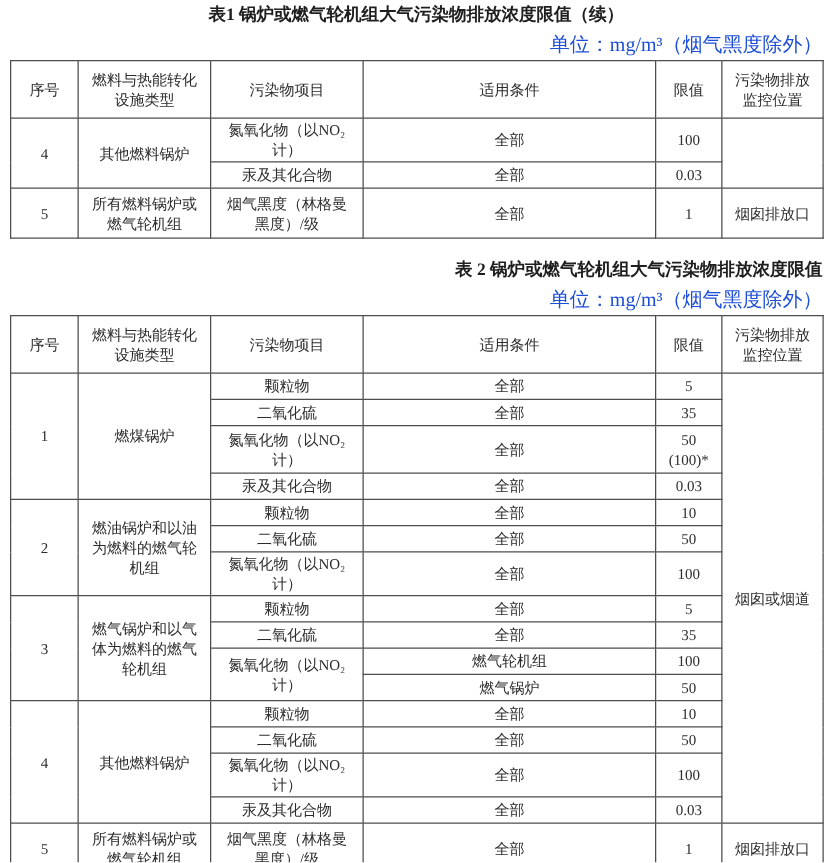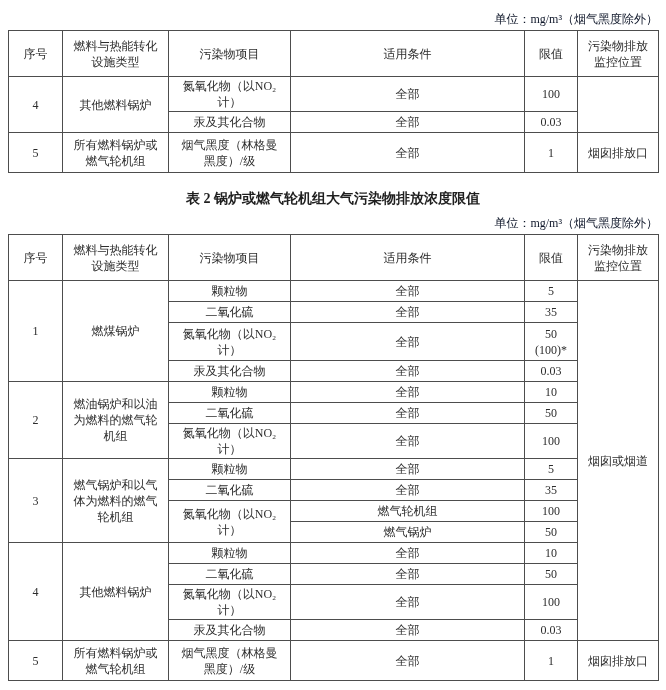--- a/index.html
+++ b/index.html
@@ -14,25 +14,25 @@
     overflow:hidden;
   }
   .tbl-title{
     text-align:center;
     font-size:14px;
     font-weight:bold;
     color:#1f1f1f;
     line-height:18px;
     margin:0;
   }
-  .tbl-title.second{margin-top:17px;}
+  .tbl-title.second{margin-top:17px;text-align:right;}
   .unit-line{
     text-align:right;
-    font-size:12px;
-    color:#0f172a;
+    font-size:16px;
+    color:#1d4ed8;
     line-height:14px;
     margin:8px 0 4px 0;
   }
   table{
     border-collapse:collapse;
     width:650px;
     table-layout:fixed;
     padding-left:44px;
   }
   td,th{
@@ -56,20 +56,21 @@
   tr.h-head{height:46px;}
   tr.h-std{height:21px;}
   tr.h-tall{height:38px;}
   tr.h-row5{height:40px;}
 </style>
 </head>
 <body>
 
 <div class="page">
 
+  <div class="tbl-title">表1  锅炉或燃气轮机组大气污染物排放浓度限值（续）</div>
   <div class="unit-line">单位：mg/m³（烟气黑度除外）</div>
 
   <table>
     <colgroup>
       <col class="c-no">
         <col class="c-fac">
         <col class="c-pol">
         <col class="c-cond">
         <col class="c-lim">
         <col class="c-mon">

